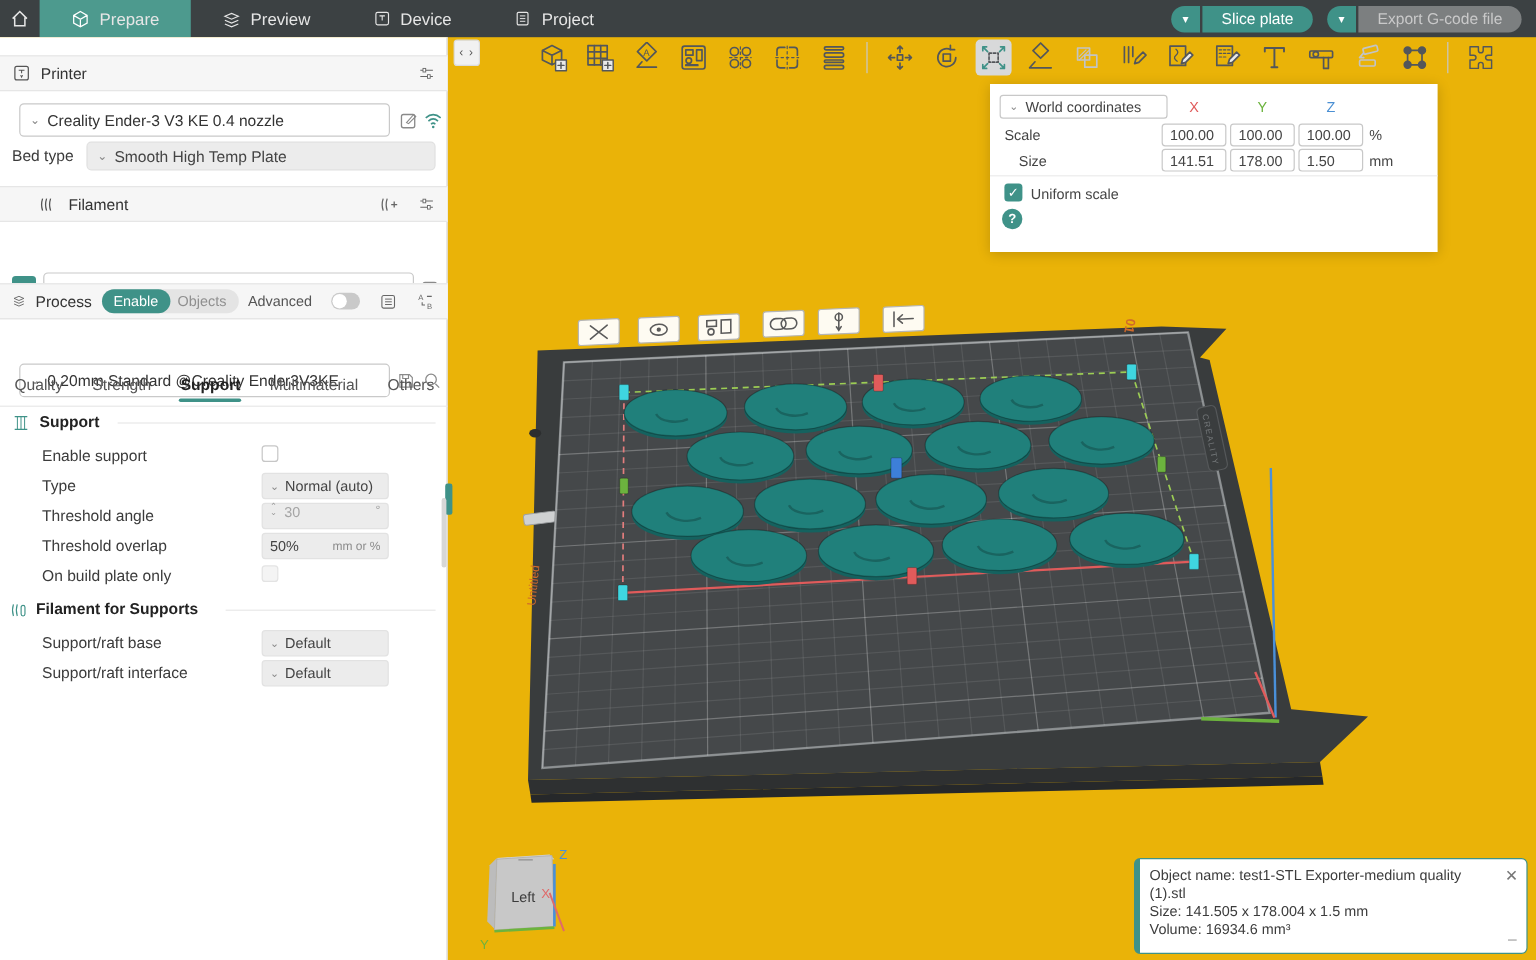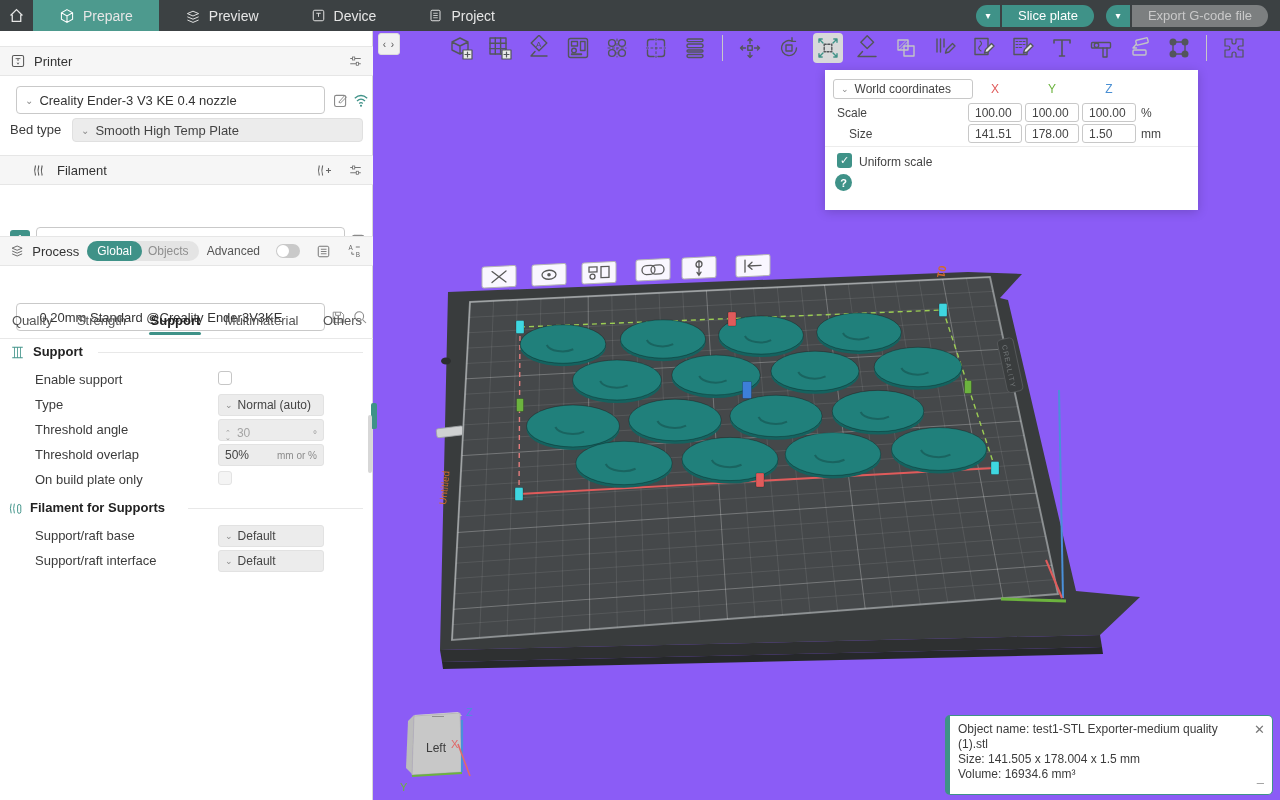--- a/index.html
+++ b/index.html
@@ -1,17 +1,17 @@
 <!DOCTYPE html>
 <html><head>
 <meta charset="utf-8">
 <style>
   html,body{margin:0;padding:0;background:#555;}
   *{box-sizing:border-box;font-family:"Liberation Sans",sans-serif;}
-  #app{position:relative;width:1280px;height:800px;background:#8b5cf6;overflow:hidden;}
+  #app{position:relative;width:1280px;height:800px;background:#eab308;overflow:hidden;}
 
   
   #topbar{position:absolute;left:0;top:0;width:1280px;height:31px;background:#3c4143;display:flex;align-items:stretch;}
   .tb-home{width:33px;display:flex;align-items:center;justify-content:center;}
   .tb-tab{display:flex;align-items:center;gap:8px;padding:0 26px;color:#e6e6e6;font-size:14px;cursor:default;}
   .tb-tab.active{background:#4d9a8e;}
   .tb-right{margin-left:auto;display:flex;align-items:center;gap:12px;padding-right:12px;}
   .pill{display:flex;align-items:center;height:22px;}
   .pill .chev{width:24px;height:22px;border-radius:11px 0 0 11px;background:#3f9288;display:flex;align-items:center;justify-content:center;color:#fff;font-size:10px;}
   .pill .lab{height:22px;border-radius:0 11px 11px 0;margin-left:2px;display:flex;align-items:center;padding:0 16px;font-size:13px;}
@@ -34,21 +34,21 @@
   .cb.dis{background:#f4f4f4;border-color:#e3e3e3;}
   .seg{display:flex;background:#e4e4e4;border-radius:10px;height:20px;align-items:center;}
   .seg .on{background:#3f9288;color:#fff;border-radius:10px;height:20px;display:flex;align-items:center;padding:0 10px;font-size:12px;}
   .seg .off{color:#8f8f8f;padding:0 10px 0 6px;font-size:12px;}
   .toggle{width:24px;height:14px;border-radius:7px;background:#c9c9c9;position:relative;}
   .toggle::after{content:"";position:absolute;left:1px;top:1px;width:12px;height:12px;border-radius:50%;background:#fff;}
   .ptab{font-size:13px;color:#555;}
   .ptab.active{font-weight:bold;color:#222;}
   .secline{position:absolute;height:1px;background:#e8e8e8;}
   .boldt{font-weight:bold;font-size:13px;color:#222;}
-  .spin{height:22px;background:#ececec;border:1px solid #e2e2e2;border-radius:3px;display:flex;align-items:flex-end;padding:0 6px;gap:6px;font-size:12px;color:#a5a5a5;}
+  .spin{height:22px;background:#ececec;border:1px solid #e2e2e2;border-radius:3px;display:flex;align-items:flex-start;padding:0 6px;gap:6px;font-size:12px;color:#a5a5a5;}
   .spin .arr{display:flex;flex-direction:column;font-size:7px;line-height:5px;color:#9a9a9a;}
   .spin .sfx{margin-left:auto;color:#9a9a9a;font-size:10px;}
   #side-handle{position:absolute;left:371px;top:403px;width:6px;height:26px;background:#3f9288;border-radius:2px;}
   #side-scroll{position:absolute;left:368px;top:415px;width:4px;height:58px;background:#d7d7d7;border-radius:2px;}
 
   
   #vtoolbar{position:absolute;left:446px;top:33px;display:flex;align-items:center;gap:9px;}
   .tool{width:30px;height:30px;display:flex;align-items:center;justify-content:center;border-radius:4px;}
   .tool.active{background:#d8d9da;}
   .tool svg{stroke:#53565a;fill:none;stroke-width:1.4;stroke-linecap:round;stroke-linejoin:round;}
@@ -186,21 +186,21 @@
       </svg>
 
     <div class="sec-head" style="top:205px;margin-top:0;top:205px;"></div>
 
     <div class="sec-head" style="top:205px;">
       <svg width="16" height="14" viewBox="0 0 20 18">
           <path d="M3 5 L10 2 L17 5 L10 8 Z M3 9 L10 12 L17 9 M3 13 L10 16 L17 13" stroke="#555" fill="none" stroke-width="1.2"></path>
         </svg>
       <span class="sec-title">Process</span>
       <span class="seg">
-        <span class="on">Global</span>
+        <span class="on">Enable</span>
         <span class="off">Objects</span>
       </span>
       <span class="hicons">
         <span style="font-size:12px;color:#555;">Advanced</span>
         <span class="toggle"></span>
         <svg width="15" height="15" viewBox="0 0 20 20">
             <rect x="3" y="3" width="14" height="14" rx="2" stroke="#666" fill="none" stroke-width="1.2"></rect>
             <path d="M6.5 7 H14 M6.5 10 H14 M6.5 13 H14" stroke="#666" stroke-width="1.1"></path>
           </svg>
         <svg width="16" height="16" viewBox="0 0 20 20">

